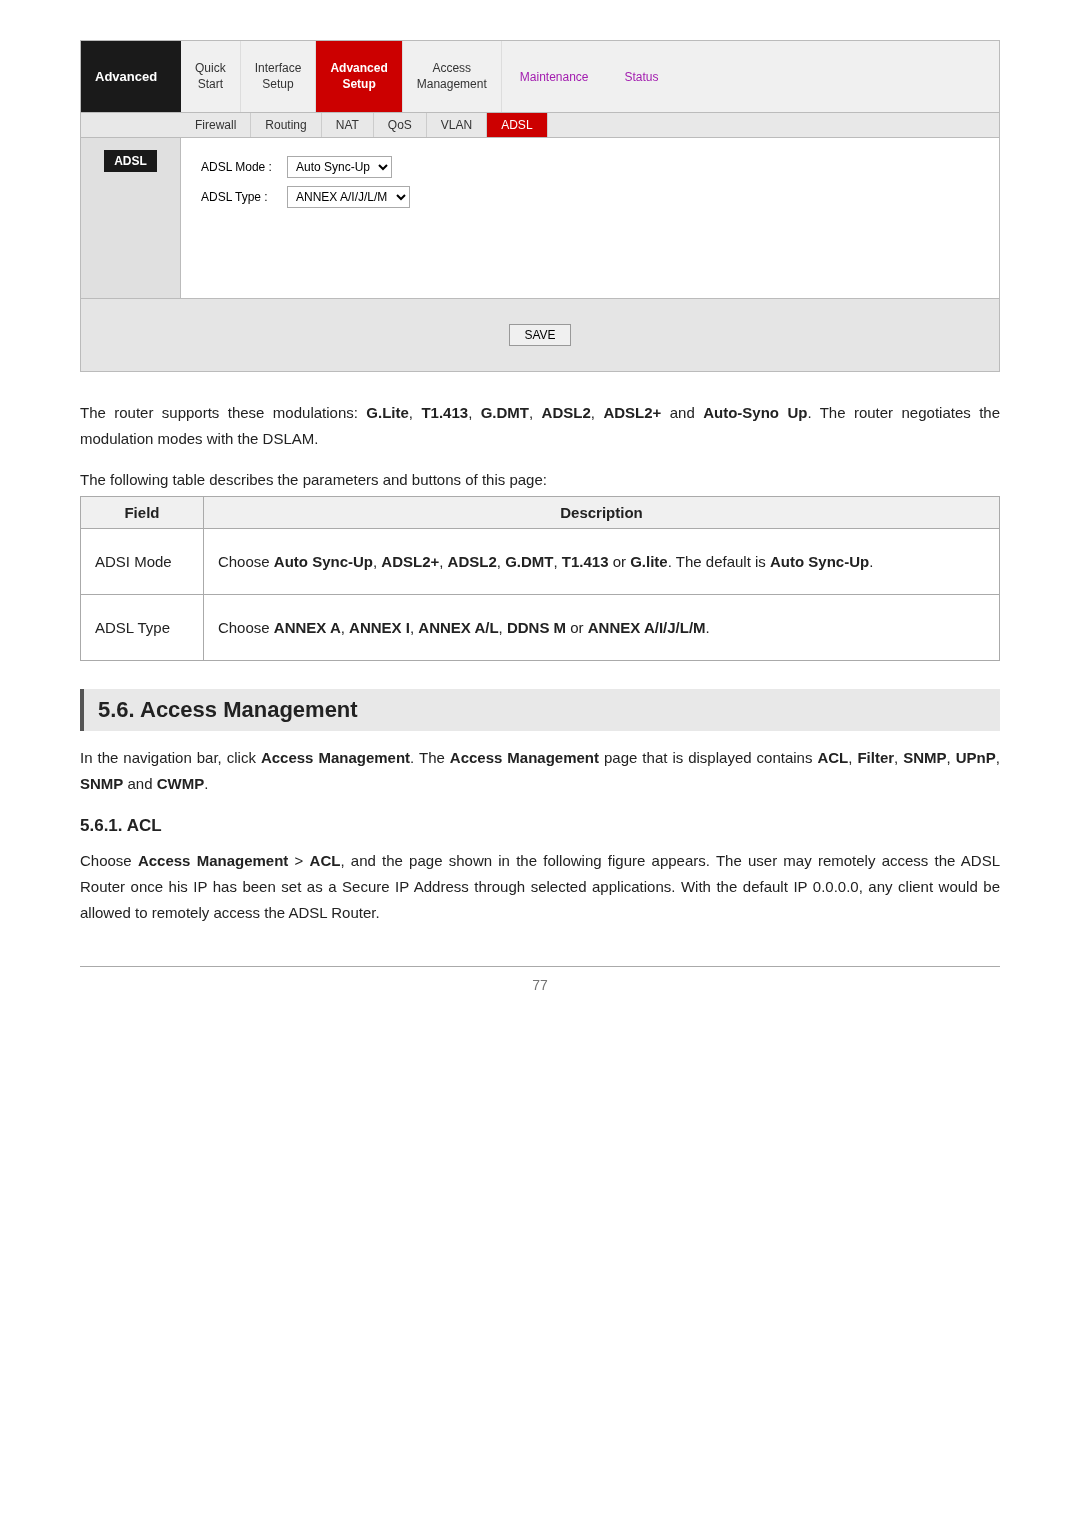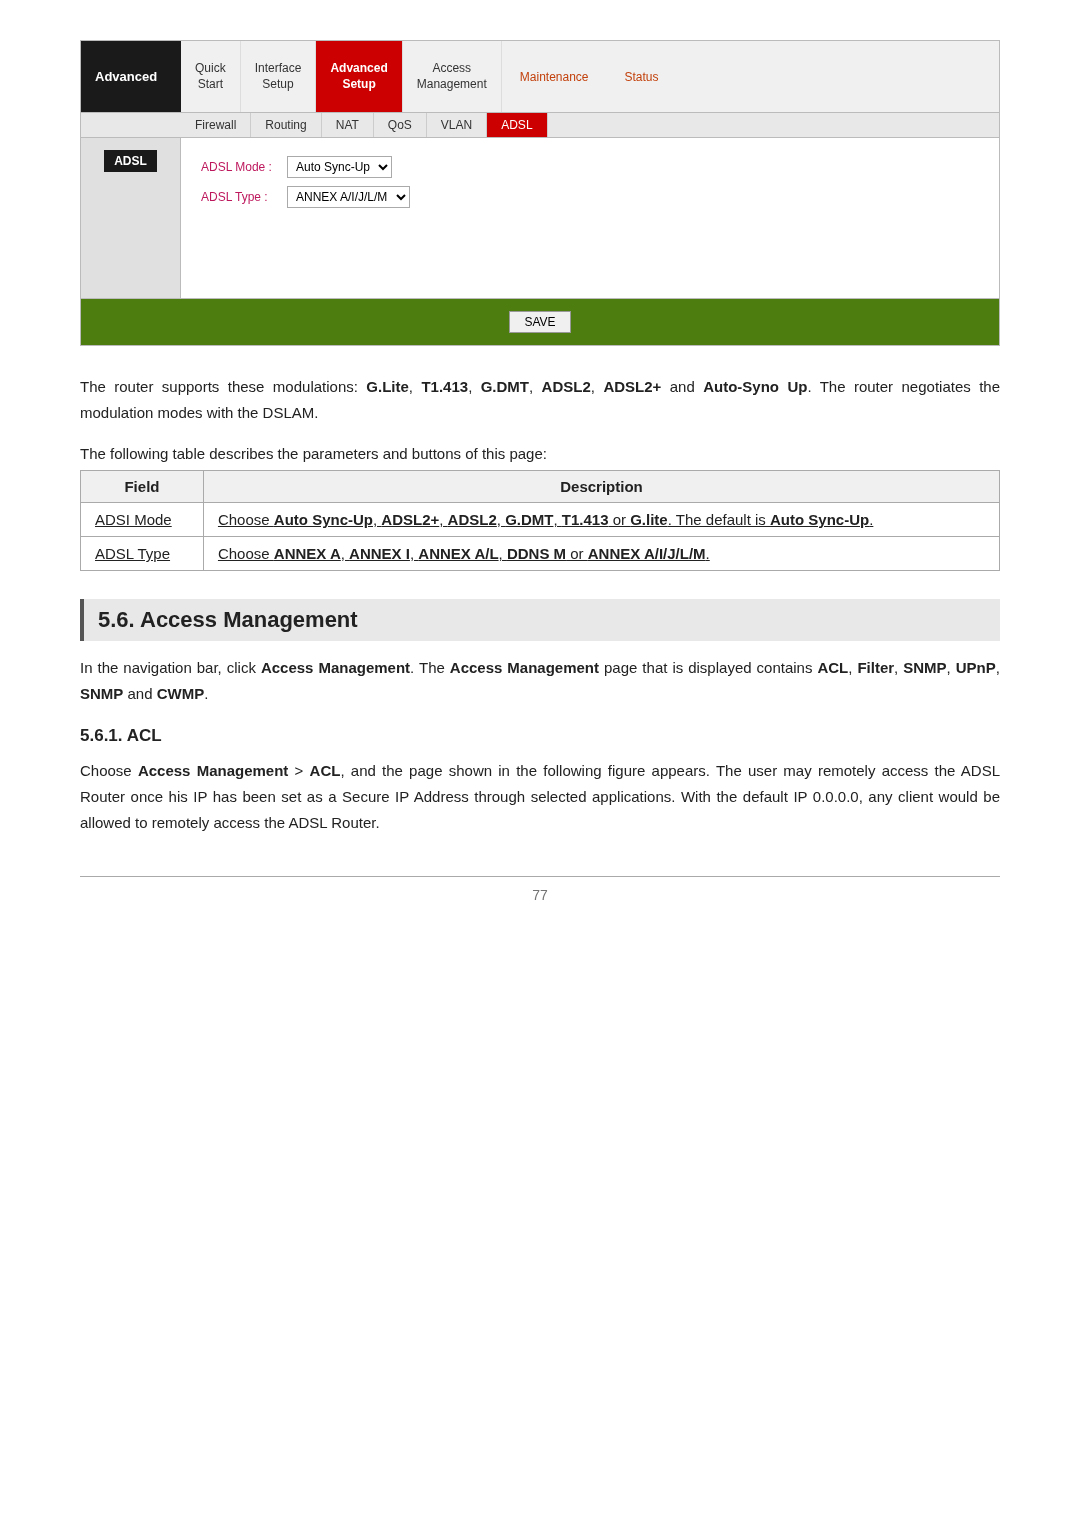--- a/index.html
+++ b/index.html
@@ -56,21 +56,21 @@
 
     .nav-item.active {
       background: #cc0000;
       color: #fff;
       font-weight: bold;
     }
 
     .nav-item-right {
       font-size: 12px;
       padding: 8px 18px;
-      color: #c2410c;
+      color: #a21caf;
       cursor: pointer;
       text-align: left;
     }
 
     .sub-nav {
       display: flex;
       background: #e8e8e8;
       border-bottom: 1px solid #bbb;
       padding-left: 100px;
     }
@@ -117,35 +117,35 @@
     }
 
     .form-row {
       display: flex;
       align-items: center;
       margin-bottom: 8px;
     }
 
     .form-label {
       font-size: 12px;
-      color: #be185d;
+      color: #000000;
       margin-right: 6px;
       min-width: 80px;
     }
 
     .form-select {
       font-size: 12px;
       padding: 2px 4px;
       border: 1px solid #aaa;
       background: #fff;
     }
 
     .save-bar {
-      background: #4d7c0f;
-      padding: 12px;
+      background: #e5e5e5;
+      padding: 25px;
       display: flex;
       justify-content: center;
       border-top: 1px solid #bbb;
     }
 
     .save-btn {
       background: #f0f0f0;
       border: 1px solid #999;
       font-size: 12px;
       padding: 3px 14px;
@@ -178,23 +178,22 @@
     table.desc-table th {
       background: #f0f0f0;
       border: 1px solid #aaa;
       padding: 7px 14px;
       font-weight: bold;
       text-align: center;
     }
 
     table.desc-table td {
       border: 1px solid #aaa;
-      padding: 8px 14px;
+      padding: 24px 14px;
       vertical-align: top;
-      text-decoration: underline;
     }
 
     table.desc-table td:first-child {
       white-space: nowrap;
       font-weight: normal;
     }
 
     .section-heading {
       font-size: 22px;
       font-weight: bold;

